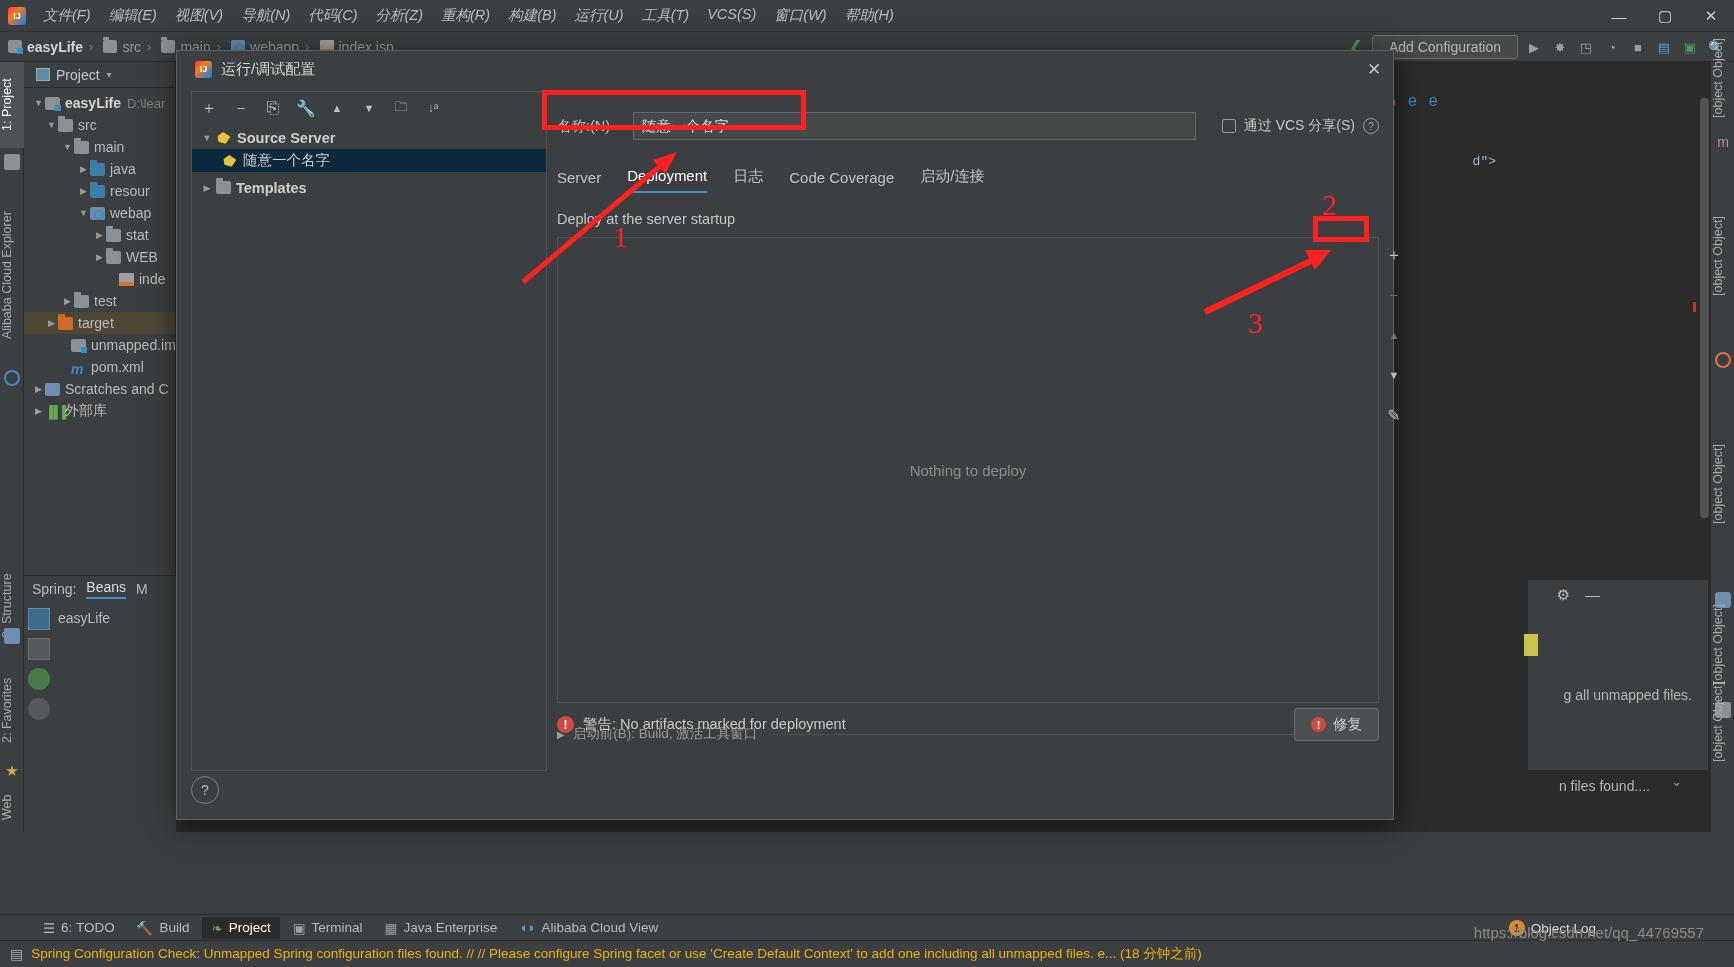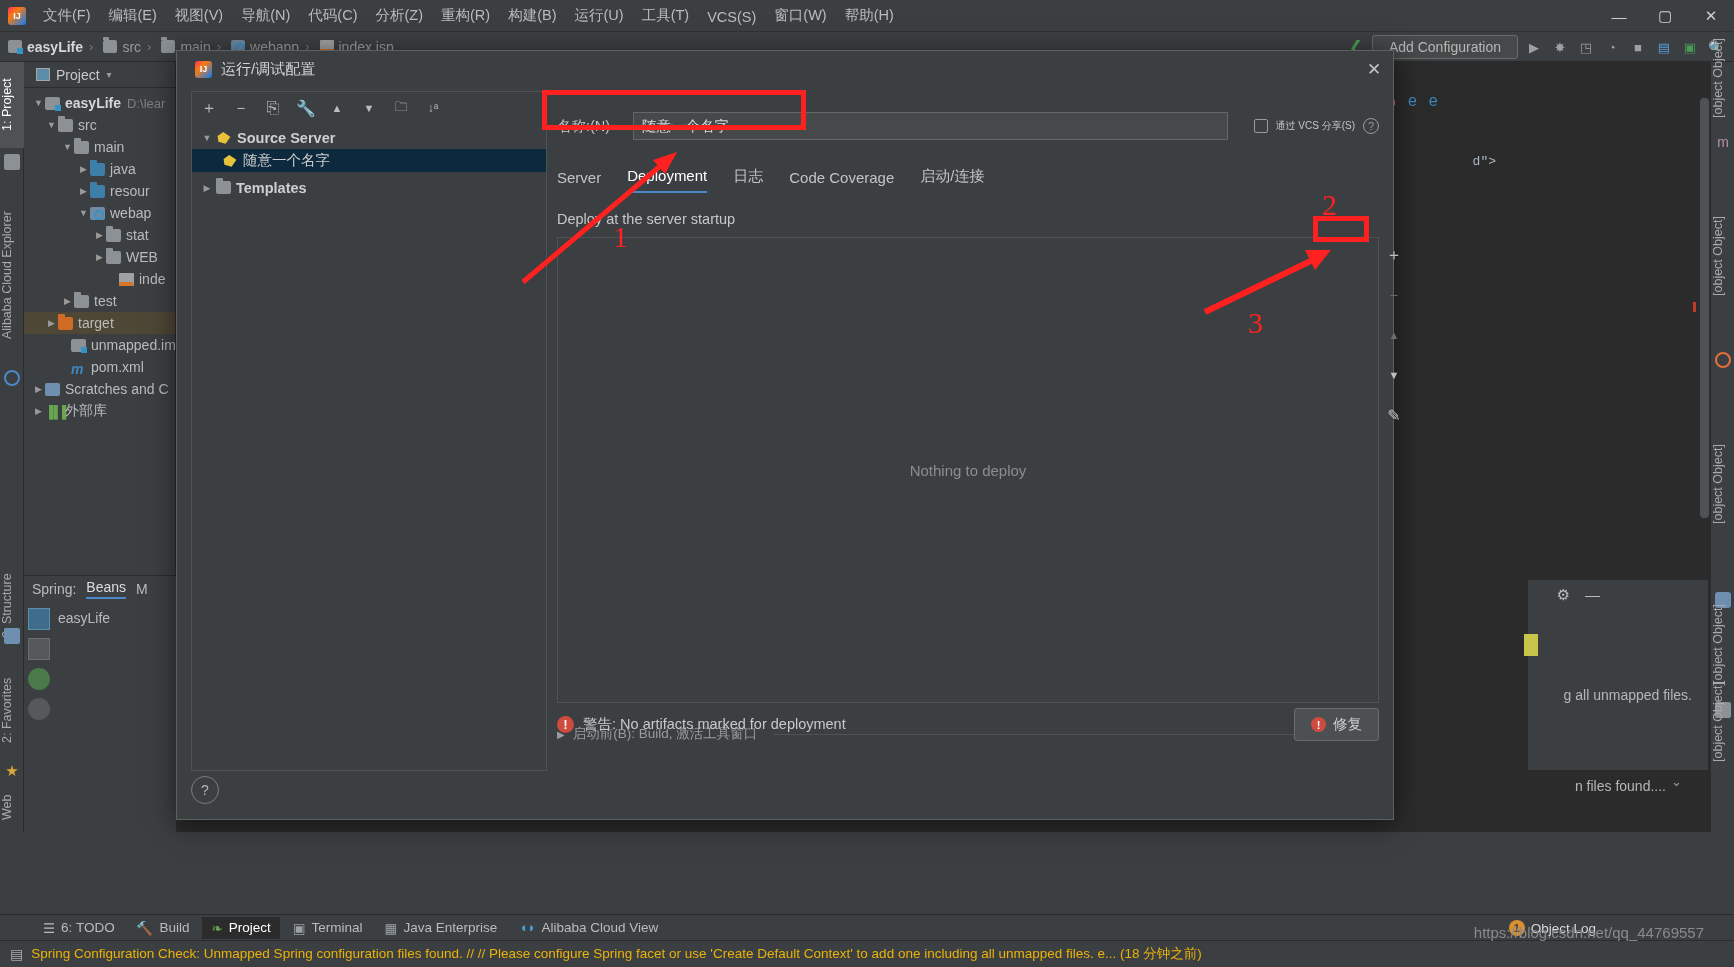--- a/index.html
+++ b/index.html
@@ -27,21 +27,21 @@
   .ij-logo {
     width: 18px; height: 18px; margin: 0 8px 0 8px;
     background: linear-gradient(135deg,#fe315d 0%,#f97a12 35%,#087cfa 100%);
     border-radius: 3px; position: relative; flex: none;
   }
   .ij-logo::after {
     content: "IJ"; position: absolute; left: 0; top: 0; right: 0; bottom: 0;
     color: #fff; font-size: 9px; font-weight: bold;
     display: flex; align-items: center; justify-content: center;
   }
-  .menu { display: flex; align-items: flex-end; }
+  .menu { display: flex; align-items: flex-start; font-style: italic; }
   .menu-item {
     padding: 3px 9px; font-size: 14.5px; color: #bbbbbb; white-space: nowrap;
   }
   .win-title {
     margin-left: 26px; font-size: 14px; color: #9a9a9a; white-space: nowrap;
   }
   .win-ctrl { position: absolute; right: 0; top: 0; height: 32px; display: flex; }
   .win-btn {
     width: 46px; height: 32px; display: flex; align-items: center; justify-content: center;
     color: #cfcfcf; font-size: 15px;
@@ -203,21 +203,21 @@
 
   .name-row { display: flex; align-items: center; height: 30px; margin-top: 20px; }
   .name-label { font-size: 14.5px; color: #c6c6c6; width: 76px; }
   .name-input {
     flex: 1; height: 28px; background: #45494a; border: 1px solid #646668;
     color: #d8d8d8; font-size: 14.5px; padding: 0 8px; line-height: 26px;
     font-family: "Liberation Sans", sans-serif;
   }
   .vcs-box { display:flex; align-items:center; gap:8px; margin-left: 26px; }
   .cbox { width: 14px; height: 14px; border: 1px solid #9a9a9a; background: #3c3f41; border-radius: 2px; }
-  .vcs-label { font-size: 10px; color: #c6c6c6; white-space: nowrap; }
+  .vcs-label { font-size: 14px; color: #c6c6c6; white-space: nowrap; }
   .help-circle {
     width: 16px; height: 16px; border-radius: 50%; border: 1px solid #9a9a9a;
     color: #9a9a9a; font-size: 11px; display:flex; align-items:center; justify-content:center;
   }
 
   .tabs { display: flex; align-items: flex-end; gap: 26px; height: 34px; margin-top: 18px; }
   .tab { font-size: 15px; color: #c3c3c3; padding-bottom: 7px; white-space: nowrap; }
   .tab.sel { color: #ffffff; border-bottom: 2px solid #4a88c7; }
 
   .deploy-label { font-size: 14.5px; color: #c8c8c8; margin-top: 18px; }
@@ -508,21 +508,21 @@
     <span style="width:22px;height:22px;background:#3f6b8c;border:1px solid #5b8ca8"></span>
     <span style="width:22px;height:22px;background:#55595b;border:1px solid #6a6e70"></span>
     <span style="width:22px;height:22px;background:#4a7a4a;border-radius:50%"></span>
     <span style="width:22px;height:22px;background:#55595b;border-radius:50%"></span>
   </div>
 
   <div class="editor">
     <div class="code-line" style="right:214px;top:92px">d"&gt;</div>
     <div class="rbox" style="right:2px;top:518px;width:180px;height:190px;background:#3c3f41;border:none"></div>
     <div class="rfrag" style="right:18px;top:625px">g all unmapped files.</div>
-    <div class="rfrag" style="right:44px;top:716px">n files found....</div>
+    <div class="rfrag" style="right:60px;top:716px">n files found....</div>
     <div style="position:absolute;right:28px;top:712px;color:#9a9a9a;font-size:13px">⌄</div>
     <div style="position:absolute;right:140px;top:524px;color:#bbb;font-size:15px">⚙</div>
     <div style="position:absolute;right:110px;top:524px;color:#bbb;font-size:15px">—</div>
     <div style="position:absolute;right:172px;top:572px;width:14px;height:22px;background:#c9c44a"></div>
     <div style="position:absolute;left:1180px;top:30px;display:flex;gap:12px">
       <span style="color:#4a88c7;font-size:16px">◉</span>
       <span style="color:#e06c4b;font-size:16px">◉</span>
       <span style="color:#3b87c0;font-size:16px">e</span>
       <span style="color:#3b87c0;font-size:16px">e</span>
     </div>

